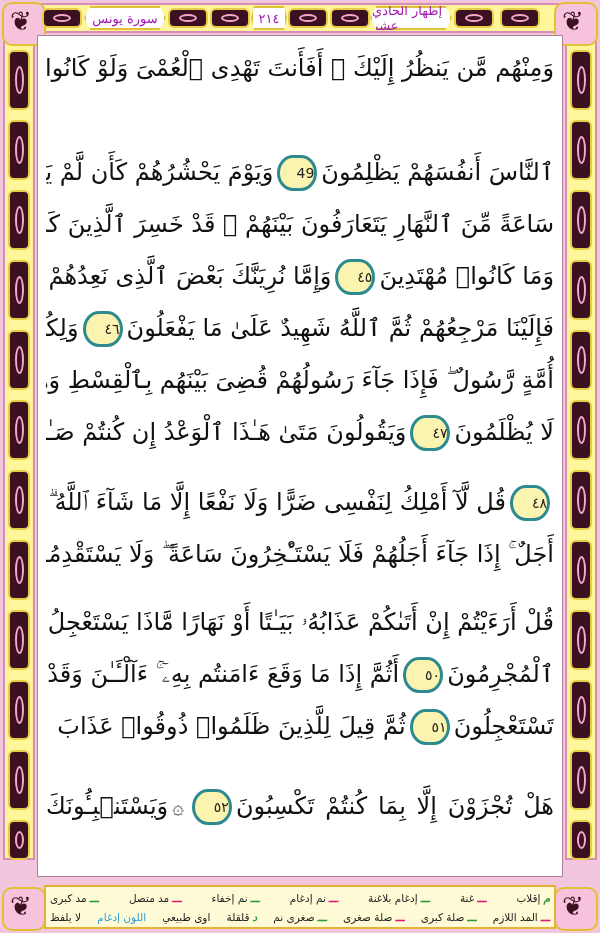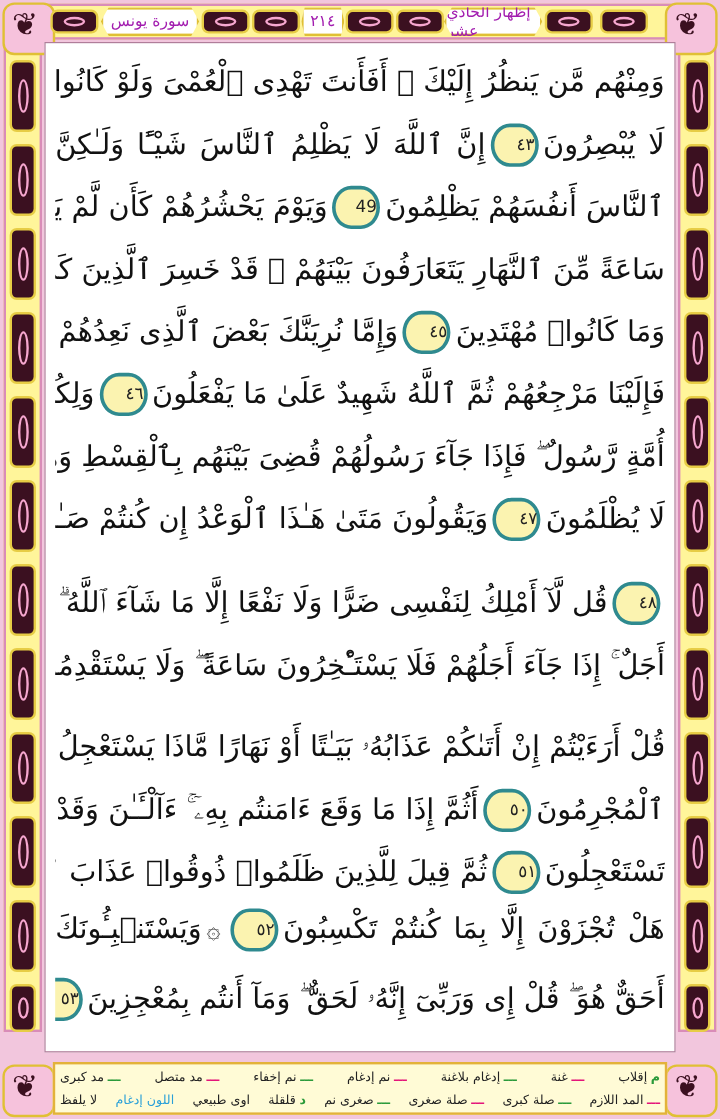--- a/index.html
+++ b/index.html
@@ -16,21 +16,21 @@
   .corner { position:absolute; width:44px; height:44px; background:#f6c2dc; border:2px solid #e0c034; border-radius:10px; box-sizing:border-box; }
   .corner::after { content:"❦"; position:absolute; left:6px; top:2px; font-size:26px; color:#3b1020; }
   .cartouche { position:absolute; top:6px; height:24px; background:#ffffff; border:2px solid #e0c034; box-sizing:border-box; display:flex; align-items:center; justify-content:center; font-family:"DejaVu Serif", serif; font-size:13px; color:#a21caf; clip-path:polygon(8% 0,92% 0,100% 50%,92% 100%,8% 100%,0 50%); }
   .page { position:absolute; left:37px; top:35px; width:526px; height:842px; background:#ffffff; border:1px solid #b07e9a; box-sizing:border-box; }
   .line { position:absolute; left:8px; right:8px; height:52px; direction:rtl; text-align:justify; text-align-last:justify; font-family:"DejaVu Sans", sans-serif; font-size:24px; line-height:52px; color:#111; white-space:nowrap; overflow:hidden; }
   .ayah-no { display:inline-block; width:34px; height:30px; line-height:30px; text-align:center; font-size:14px; background:#fbf3b0; border:3px solid #2f8a8f; border-radius:40% / 50%; color:#222; vertical-align:middle; margin:0 4px; }
   .hizb { display:inline-block; color:#333; font-size:20px; margin:0 4px; }
   .legend { position:absolute; left:50px; top:889px; width:500px; height:38px; direction:rtl; font-family:"DejaVu Sans", sans-serif; font-size:10.5px; color:#222; }
   .legend-row { display:flex; justify-content:space-between; height:19px; line-height:19px; }
   .legend-item { display:flex; align-items:center; gap:3px; white-space:nowrap; }
-  .swatch { font-weight:bold; }
+  .swatch { font-weight:bold;font-style:italic; }
 </style>
 </head>
 <body>
 
 <div class="frame">
   <div class="band band-top"></div>
   <div class="band band-left"></div>
   <div class="band band-right"></div>
 
   <div class="corner" style="left:2px;top:2px;"></div>
@@ -72,21 +72,20 @@
   <div class="orn" style="left:570px;top:470px;width:22px;height:60px;"></div>
   <div class="orn" style="left:570px;top:540px;width:22px;height:60px;"></div>
   <div class="orn" style="left:570px;top:610px;width:22px;height:60px;"></div>
   <div class="orn" style="left:570px;top:680px;width:22px;height:60px;"></div>
   <div class="orn" style="left:570px;top:750px;width:22px;height:60px;"></div>
   <div class="orn" style="left:570px;top:820px;width:22px;height:40px;"></div>
 
   <div class="page">
     <div class="line" style="top:6px;"><span>وَمِنْهُم مَّن يَنظُرُ إِلَيْكَ ۚ أَفَأَنتَ تَهْدِى ٱلْعُمْىَ وَلَوْ كَانُوا۟</span></div>
 
-    <div class="line" style="top:58px;"><span>لَا يُبْصِرُونَ</span><span class="ayah-no">٤٣</span><span>إِنَّ ٱللَّهَ لَا يَظْلِمُ ٱلنَّاسَ شَيْـًٔا وَلَـٰكِنَّ</span></div>
 
     <div class="line" style="top:110px;"><span>ٱلنَّاسَ أَنفُسَهُمْ يَظْلِمُونَ</span><span class="ayah-no">49</span><span>وَيَوْمَ يَحْشُرُهُمْ كَأَن لَّمْ يَلْبَثُوٓا۟ إِلَّا</span></div>
 
     <div class="line" style="top:162px;"><span>سَاعَةً مِّنَ ٱلنَّهَارِ يَتَعَارَفُونَ بَيْنَهُمْ ۚ قَدْ خَسِرَ ٱلَّذِينَ كَذَّبُوا۟ بِلِقَآءِ ٱللَّهِ</span></div>
 
     <div class="line" style="top:214px;"><span>وَمَا كَانُوا۟ مُهْتَدِينَ</span><span class="ayah-no">٤٥</span><span>وَإِمَّا نُرِيَنَّكَ بَعْضَ ٱلَّذِى نَعِدُهُمْ أَوْ نَتَوَفَّيَنَّكَ</span></div>
 
     <div class="line" style="top:266px;"><span>فَإِلَيْنَا مَرْجِعُهُمْ ثُمَّ ٱللَّهُ شَهِيدٌ عَلَىٰ مَا يَفْعَلُونَ</span><span class="ayah-no">٤٦</span><span>وَلِكُلِّ</span></div>
 
     <div class="line" style="top:318px;"><span>أُمَّةٍ رَّسُولٌ ۖ فَإِذَا جَآءَ رَسُولُهُمْ قُضِىَ بَيْنَهُم بِٱلْقِسْطِ وَهُمْ</span></div>
@@ -96,23 +95,22 @@
     <div class="line" style="top:440px;"><span class="ayah-no">٤٨</span><span>قُل لَّآ أَمْلِكُ لِنَفْسِى ضَرًّا وَلَا نَفْعًا إِلَّا مَا شَآءَ ٱللَّهُ ۗ لِكُلِّ أُمَّةٍ</span></div>
 
     <div class="line" style="top:492px;"><span>أَجَلٌ ۚ إِذَا جَآءَ أَجَلُهُمْ فَلَا يَسْتَـْٔخِرُونَ سَاعَةً ۖ وَلَا يَسْتَقْدِمُونَ</span></div>
 
     <div class="line" style="top:560px;"><span>قُلْ أَرَءَيْتُمْ إِنْ أَتَىٰكُمْ عَذَابُهُۥ بَيَـٰتًا أَوْ نَهَارًا مَّاذَا يَسْتَعْجِلُ مِنْهُ</span></div>
 
     <div class="line" style="top:612px;"><span>ٱلْمُجْرِمُونَ</span><span class="ayah-no">٥٠</span><span>أَثُمَّ إِذَا مَا وَقَعَ ءَامَنتُم بِهِۦٓ ۚ ءَآلْـَٔـٰنَ وَقَدْ كُنتُم بِهِۦ</span></div>
 
     <div class="line" style="top:664px;"><span>تَسْتَعْجِلُونَ</span><span class="ayah-no">٥١</span><span>ثُمَّ قِيلَ لِلَّذِينَ ظَلَمُوا۟ ذُوقُوا۟ عَذَابَ ٱلْخُلْدِ</span></div>
 
-    <div class="line" style="top:712px;"><span>هَلْ تُجْزَوْنَ إِلَّا بِمَا كُنتُمْ تَكْسِبُونَ</span><span class="ayah-no">٥٢</span><span class="hizb">۞</span><span>وَيَسْتَنۢبِـُٔونَكَ</span></div>
+    <div class="line" style="top:744px;"><span>هَلْ تُجْزَوْنَ إِلَّا بِمَا كُنتُمْ تَكْسِبُونَ</span><span class="ayah-no">٥٢</span><span class="hizb">۞</span><span>وَيَسْتَنۢبِـُٔونَكَ</span></div>
 
-    <div class="line" style="top:770px;"><span>أَحَقٌّ هُوَ ۖ قُلْ إِى وَرَبِّىٓ إِنَّهُۥ لَحَقٌّ ۖ وَمَآ أَنتُم بِمُعْجِزِينَ</span><span class="ayah-no">٥٣</span></div>
   </div>
 
   <div class="band band-bottom-legend"></div>
   <div class="legend">
     <div class="legend-row">
       <div class="legend-item">
           <span class="swatch" style="color:#2a9a3a">م</span>
           <span>إقلاب</span>
         </div>
       <div class="legend-item">

